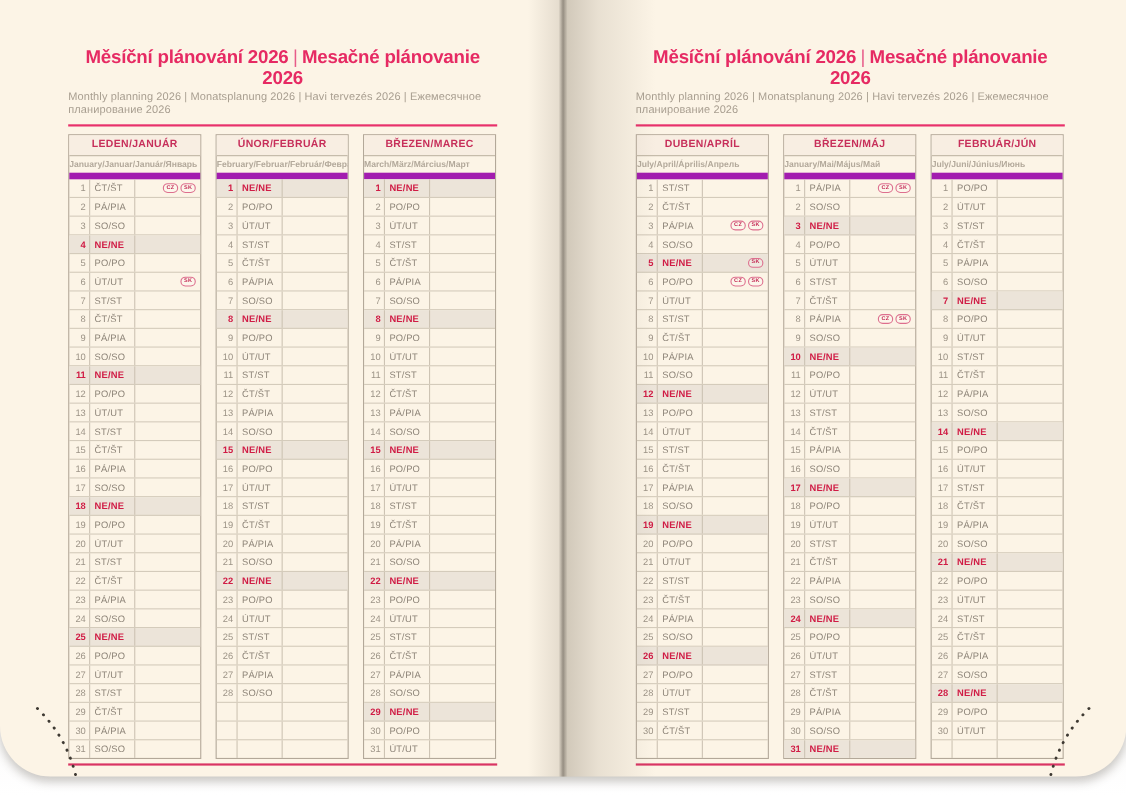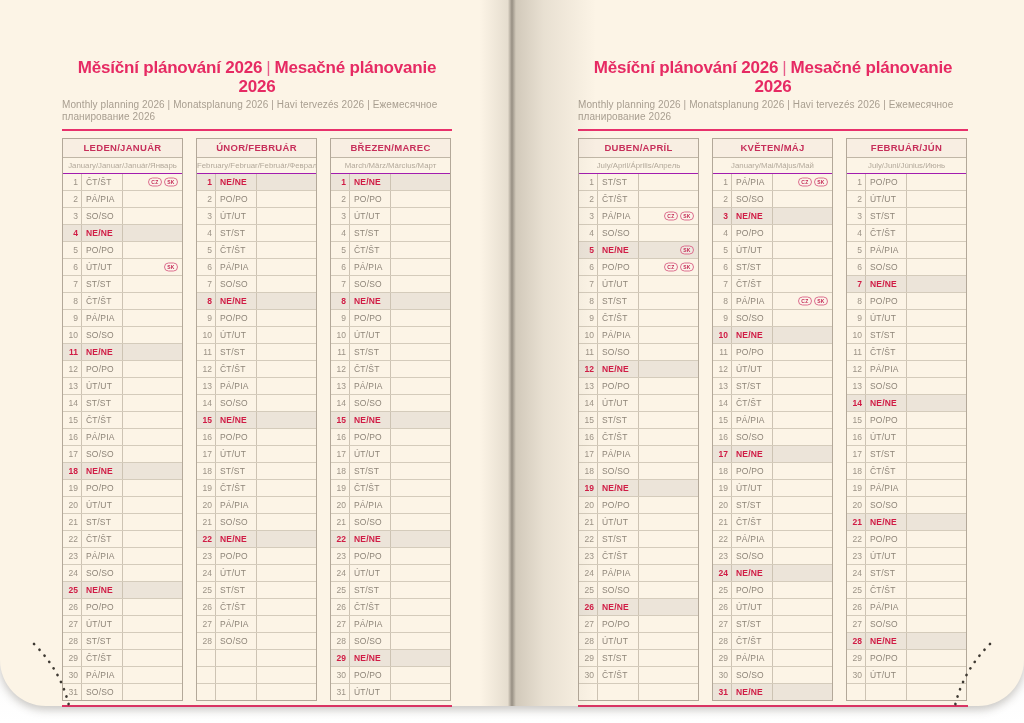--- a/index.html
+++ b/index.html
@@ -7,21 +7,21 @@
     width:1024px;height:723px;position:relative;overflow:hidden;
     background:linear-gradient(to bottom,#eceae6 0%,#f2f0ed 70%,#ffffff 100%);
     font-family:"Liberation Sans",sans-serif;
     -webkit-font-smoothing:antialiased;
   }
   .spread{
     position:absolute;top:0;left:0;width:1024px;height:706px;
     background:#fcf4e6;border-radius:0 0 46px 46px;
     box-shadow:0 4px 9px rgba(70,62,50,.28);
   }
-  .page{position:absolute;top:16px;height:100%;width:512px;}
+  .page{position:absolute;top:0;height:100%;width:512px;}
   .page-left{left:0;}
   .page-right{left:512px;}
   .page-inner{padding:42px 60px 0 62px;}
   .page-right .page-inner{padding:42px 56px 0 66px;}
 
   .gutter{
     position:absolute;top:0;left:480px;width:116px;height:706px;pointer-events:none;
     background:linear-gradient(to right,
       rgba(112,102,86,0) 0%,
       rgba(112,102,86,.16) 24%,
@@ -47,23 +47,23 @@
   .month{
     width:121px;flex:0 0 121px;box-sizing:border-box;
     border:1px solid #b3a899;background:transparent;
   }
   .m-head{
     height:18px;line-height:18px;text-align:center;
     font-size:9.5px;font-weight:bold;color:#c72f5a;letter-spacing:.3px;
     background:#f8eee2;border-bottom:1px solid #c0b6a6;
   }
   .m-sub{
-    height:15px;line-height:15px;text-align:center;
-    font-size:7.8px;color:#b3a99b;border-bottom:1px solid #a21caf;
-    white-space:nowrap;overflow:hidden;
+    height:15px;line-height:15px;text-align:left;
+    font-size:7.8px;color:#b3a99b;border-bottom:6px solid #a21caf;
+    white-space:nowrap;overflow:hidden;font-weight:bold;
   }
   .d-row{display:flex;height:16px;border-bottom:1px solid #d4cbbb;font-size:8.5px;}
   .d-row:last-child{border-bottom:none;}
   .d-num{
     width:15px;flex:0 0 15px;border-right:1px solid #cdc3b3;
     text-align:right;padding-right:3px;color:#9c9386;line-height:16.5px;
   }
   .d-dow{
     width:36px;flex:0 0 36px;border-right:1px solid #cdc3b3;
     padding-left:4px;color:#8d8478;line-height:16.5px;letter-spacing:.2px;
@@ -761,21 +761,21 @@
               <div class="d-dow">ČT/ŠT</div>
               <div class="d-note"></div>
             </div>
             <div class="d-row">
               <div class="d-num"></div>
               <div class="d-dow"></div>
               <div class="d-note"></div>
             </div>
           </div>
           <div class="month">
-            <div class="m-head">KVĚTEN/MÁJ</div>
+            <div class="m-head">BŘEZEN/MÁJ</div>
             <div class="m-sub">January/Mai/Május/Май</div>
             <div class="d-row">
               <div class="d-num">1</div>
               <div class="d-dow">PÁ/PIA</div>
               <div class="d-note">
                 <span class="badges">
                   <span class="badge">CZ</span>
                   <span class="badge">SK</span>
                 </span>
               </div>

